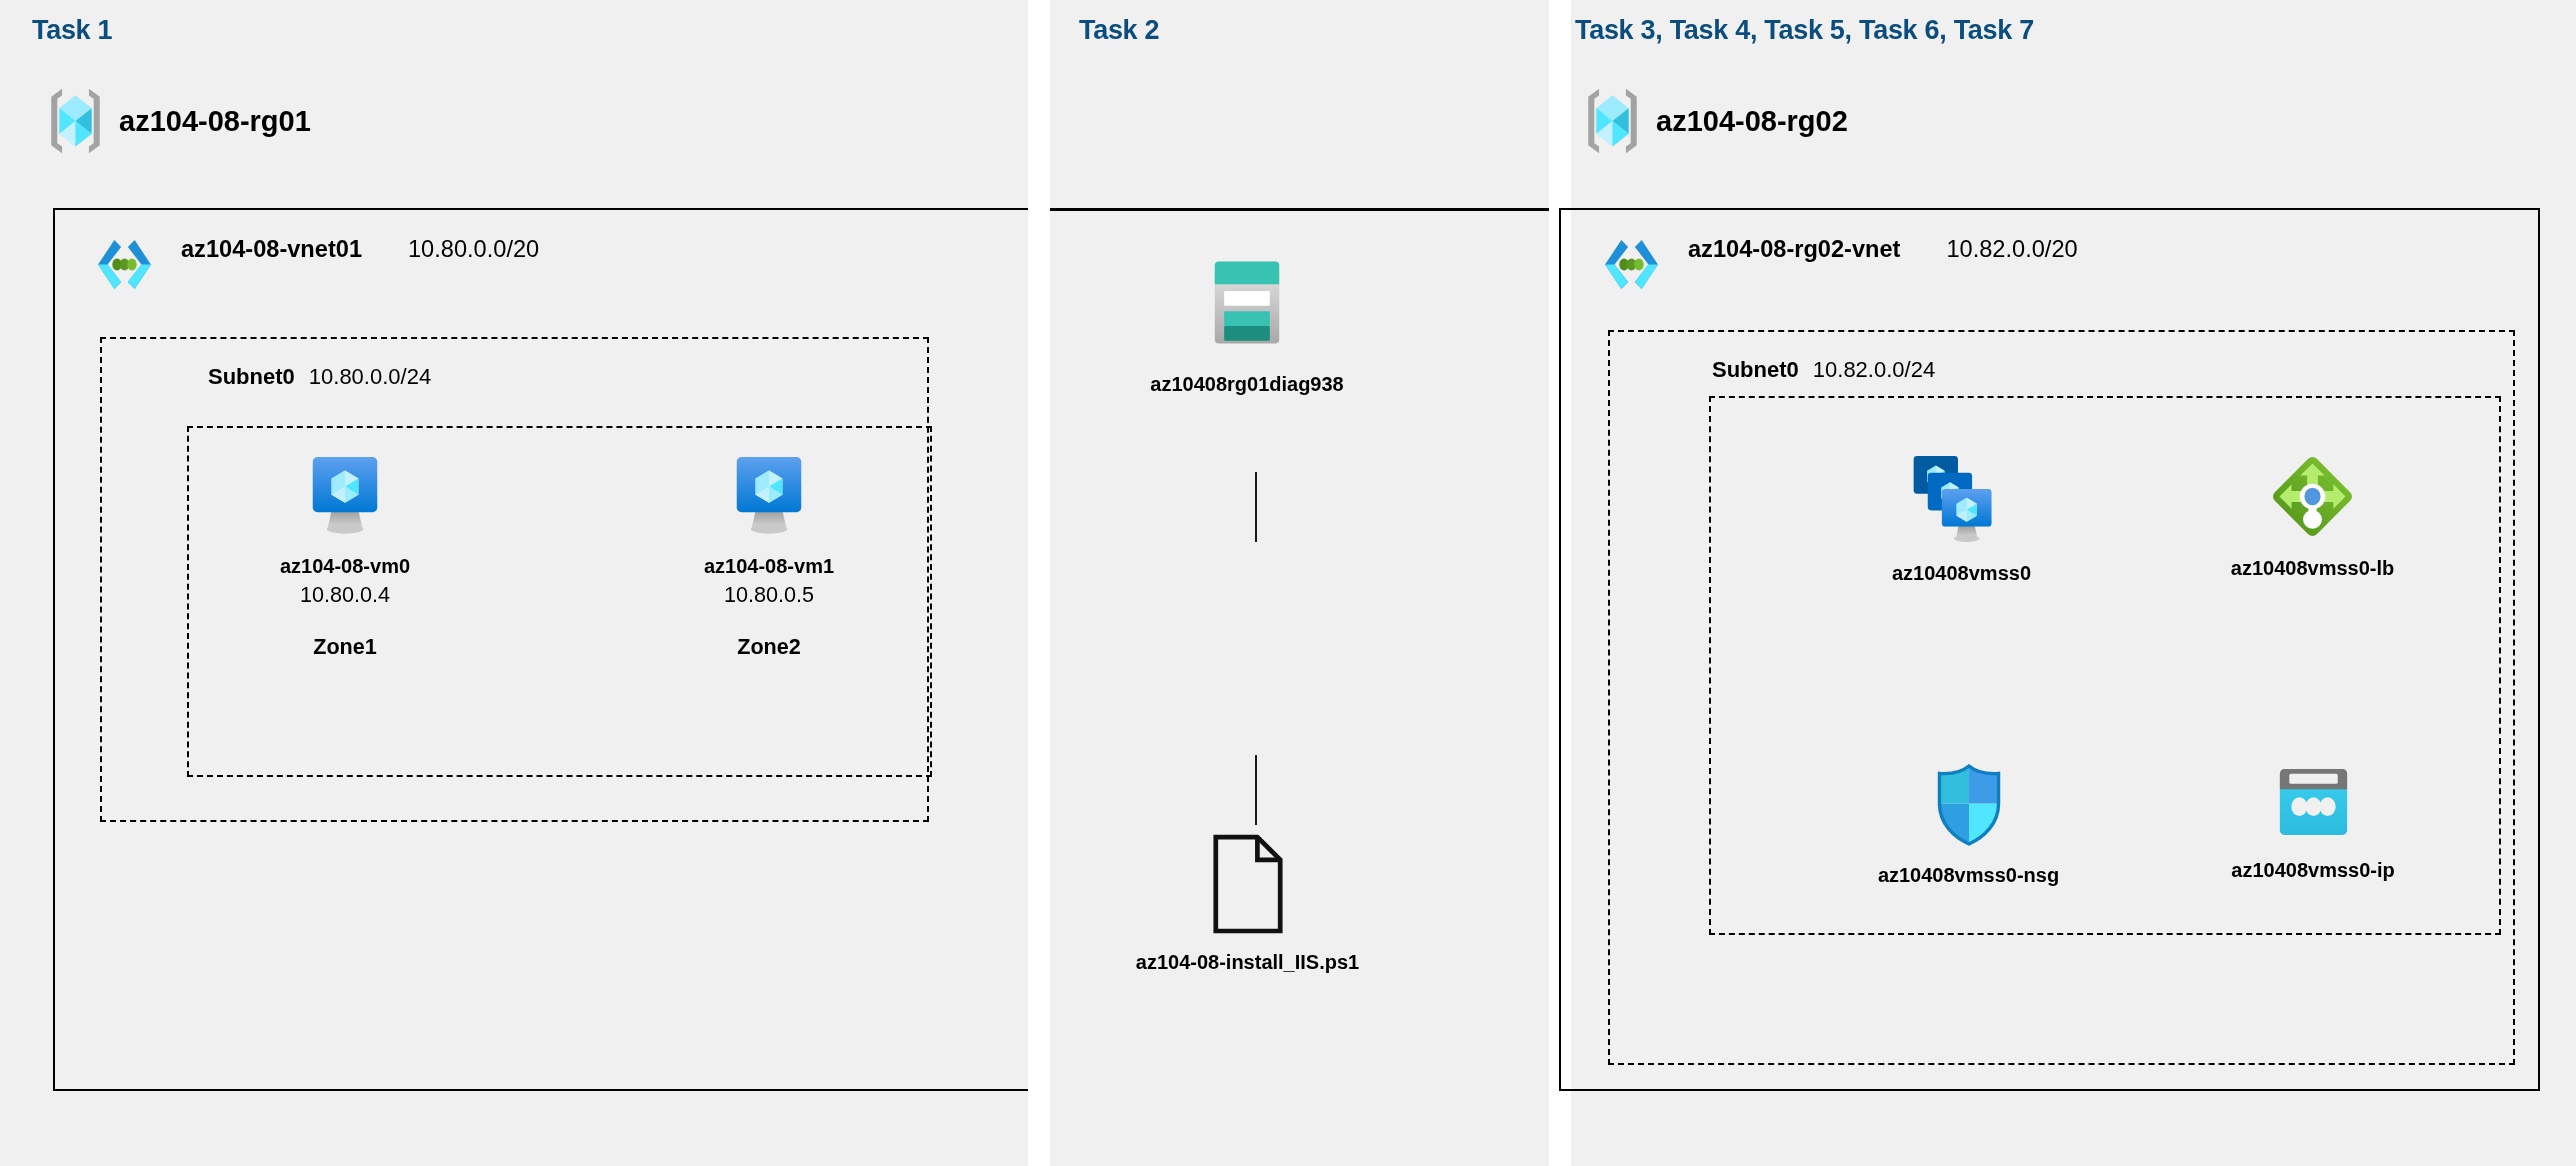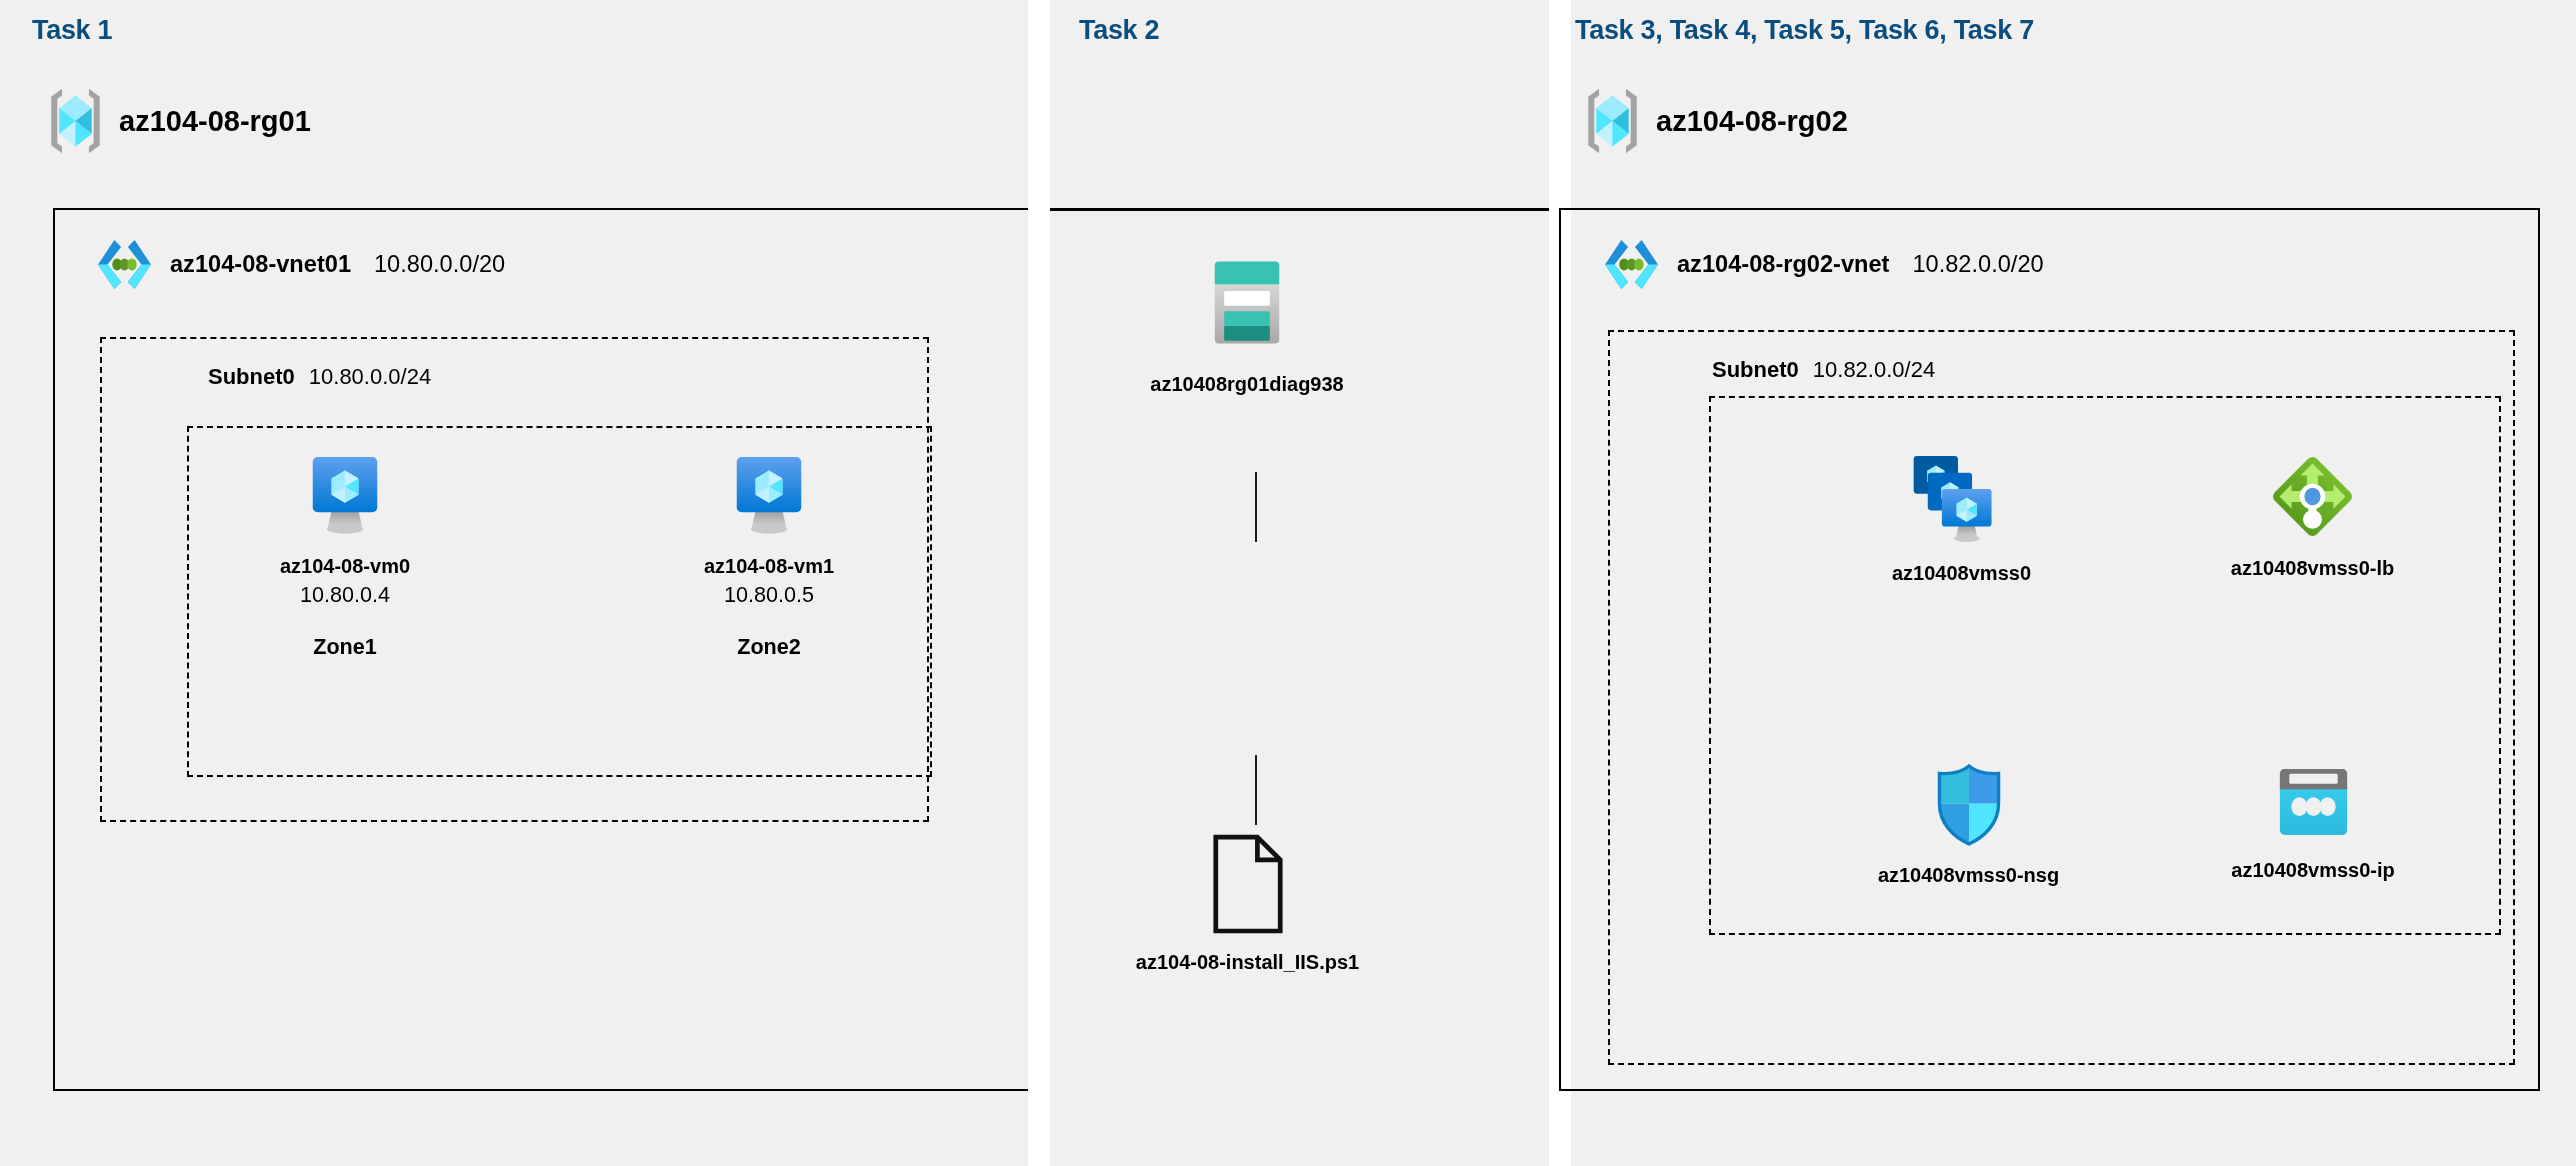--- a/index.html
+++ b/index.html
@@ -39,25 +39,25 @@
   .vnet-box { position: absolute; border: 2.7px solid #000000; background: transparent; }
   #vnet-box-01 { left: 53px;   top: 208px; width: 1443px; height: 883px; }
   #vnet-box-02 { left: 1559px; top: 208px; width: 981px; height: 883px; }
 
   
   .gutter { position: absolute; background: #ffffff; }
   #gutter-left  { left: 1028px; top: 0px; width: 21.6px;  height: 1166px; }
   #gutter-right { left: 1549px; top: 0px; width: 22px;  height: 1166px; }
 
   
-  .vnet-row { position: absolute; display: flex; align-items: center; gap: 15px; }
+  .vnet-row { position: absolute; display: flex; align-items: flex-start; gap: 26px; }
   #vnet-row-01 { left: 94px;  top: 236px; }
   #vnet-row-02 { left: 1601px; top: 236px; }
   .vnet-name { font-size: 23.6px; font-weight: bold; color: #000; white-space: nowrap; }
-  .vnet-cidr { font-size: 23.6px; font-weight: normal; color: #000; white-space: nowrap; margin-left: 8px; }
+  .vnet-cidr { font-size: 23.6px; font-weight: normal; color: #000; white-space: nowrap; margin-left: 20px; }
 
   
   .subnet-box { position: absolute; border: 2.7px dashed #000000; }
   #subnet-box-01 { left: 100px;  top: 337px; width: 829px; height: 485px; }
   #subnet-box-02 { left: 1608px; top: 330px; width: 907px; height: 735px; }
 
   .subnet-hdr { position: absolute; white-space: nowrap; }
   #subnet-hdr-01 { left: 208px;  top: 364px; }
   #subnet-hdr-02 { left: 1712px; top: 357px; }
   .subnet-name { font-size: 22px; font-weight: bold; color: #000; }

